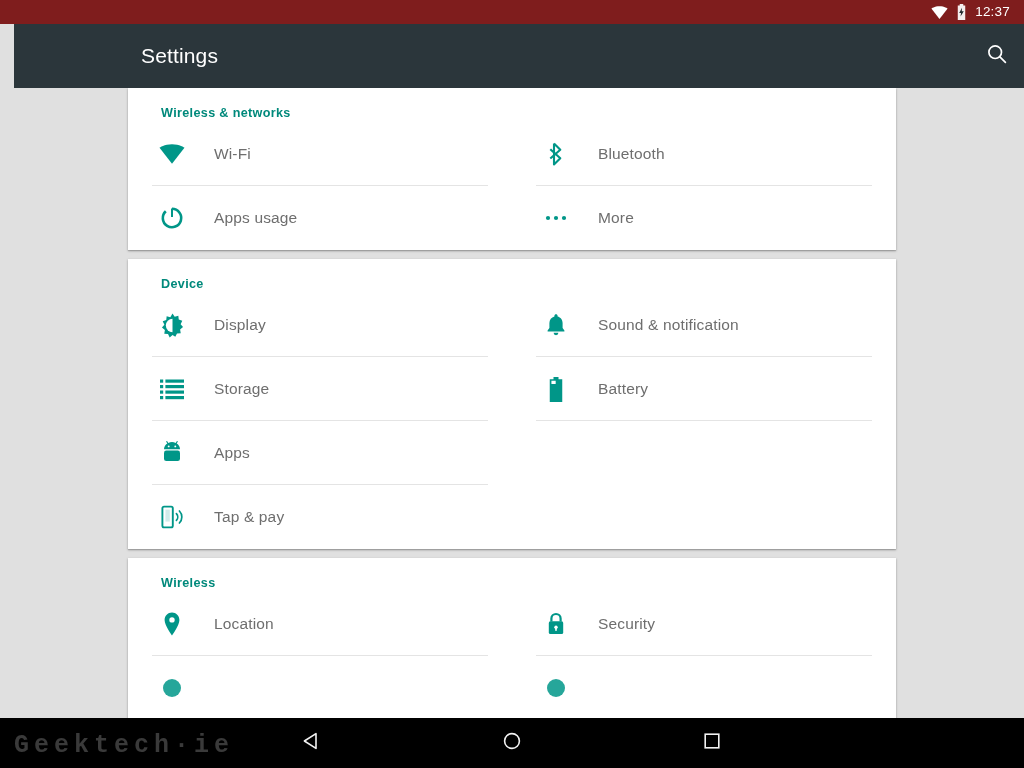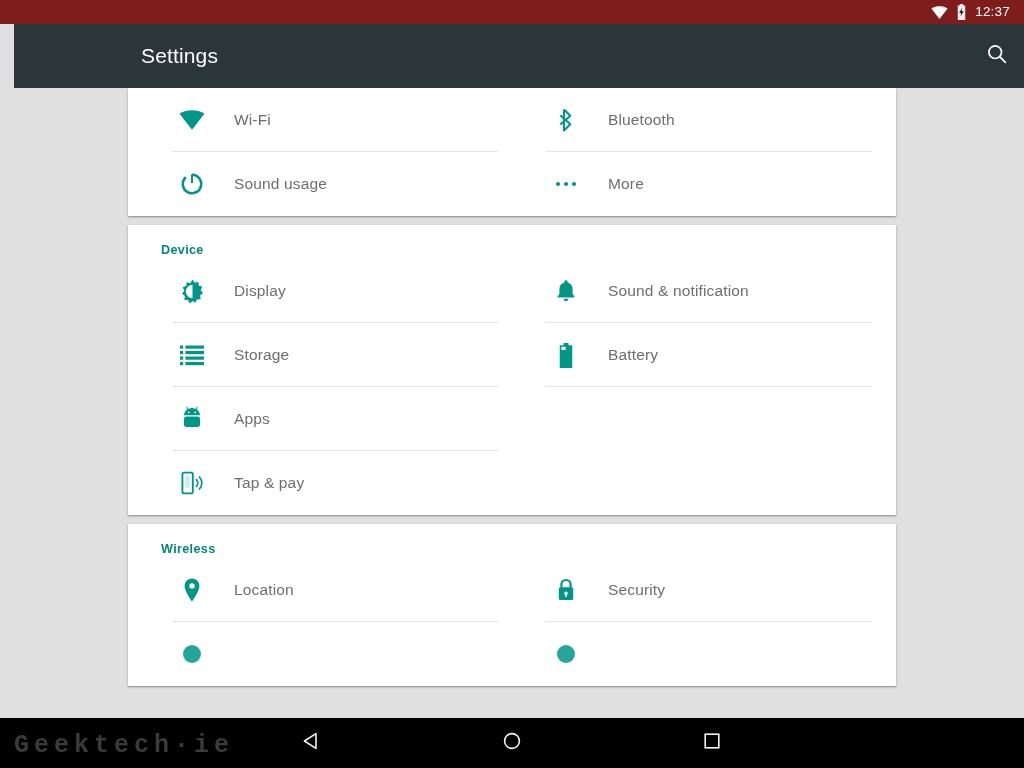--- a/index.html
+++ b/index.html
@@ -53,21 +53,21 @@
 
   .section-title {
     color:#00897b;
     font-size:12.6px;
     font-weight:bold;
     letter-spacing:.35px;
     padding:18px 0 2px 33px;
   }
   .card.first .section-title { padding-top:18px; }
 
-  .rows { display:block;padding-left:20px; }
+  .rows { display:block; }
   .row-pair { display:flex; }
   .cell {
     flex:0 0 50%;
     position:relative;
     height:64px;
     display:flex;
     align-items:center;
     cursor:pointer;
   }
   .cell.empty { cursor:default; }
@@ -130,20 +130,21 @@
           <circle cx="10.2" cy="10.2" r="6.3" fill="none" stroke="#ffffff" stroke-width="1.7"></circle>
           <line x1="14.9" y1="14.9" x2="20.4" y2="20.4" stroke="#ffffff" stroke-width="1.7" stroke-linecap="round"></line>
         </svg>
       </span>
     </div>
   </div>
 
   <div class="content">
 
     <div class="card first">
+      <div class="section-title">Wireless &amp; networks</div>
       <div class="rows">
         <div class="row-pair">
           <div class="cell">
             <div class="icon-box">
               <svg width="26" height="20" viewBox="0 0 24 18">
                   <path fill="#009688" d="M12 18L23.5 3.2C23.5 3.2 19 0 12 0S0.5 3.2 0.5 3.2L12 18z"></path>
                 </svg>
             </div>
             <div class="label">Wi-Fi</div>
             <div class="divider"></div>
@@ -159,21 +160,21 @@
           </div>
         </div>
         <div class="row-pair">
           <div class="cell nodiv">
             <div class="icon-box">
               <svg width="24" height="24" viewBox="0 0 24 24">
                 <path fill="none" stroke="#009688" stroke-width="2.6" d="M12 2.8a9.2 9.2 0 1 1-6.2 2.4"></path>
                 <path fill="#009688" d="M11 2.6h2v8.4h-2z"></path>
               </svg>
             </div>
-            <div class="label">Sound usage</div>
+            <div class="label">Apps usage</div>
 
           </div>
           <div class="cell nodiv">
             <div class="icon-box">
               <svg width="24" height="8" viewBox="0 0 24 8">
                 <circle cx="4" cy="4" r="2.1" fill="#009688"></circle>
                 <circle cx="12" cy="4" r="2.1" fill="#009688"></circle>
                 <circle cx="20" cy="4" r="2.1" fill="#009688"></circle>
               </svg>
             </div>

